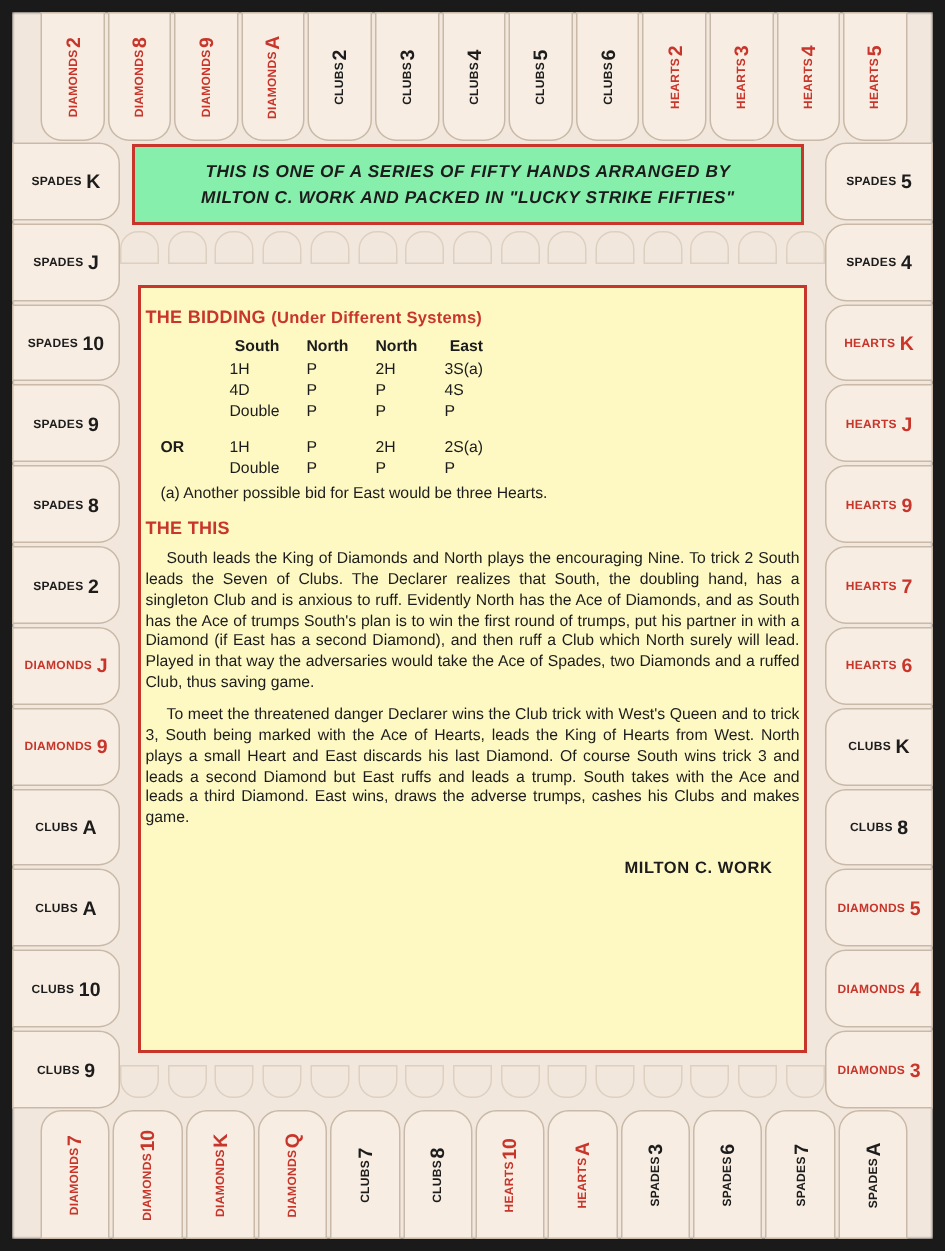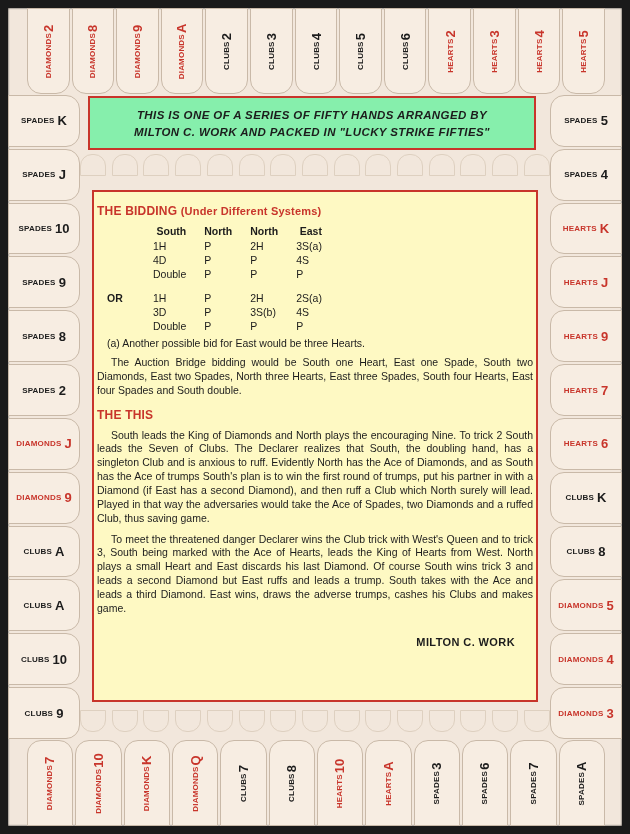--- a/index.html
+++ b/index.html
@@ -564,37 +564,29 @@
             </tr>
             <tr>
               <td class="orcell">OR</td>
               <td>1H</td>
               <td>P</td>
               <td>2H</td>
               <td>2S(a)</td>
             </tr>
             <tr>
               <td class="orcell"></td>
-              <td>3D</td>
-              <td>P</td>
-              <td>3S(b)</td>
-              <td>4S</td>
-            </tr>
-            <tr>
-              <td class="orcell"></td>
               <td>Double</td>
               <td>P</td>
               <td>P</td>
               <td>P</td>
             </tr>
           </tbody>
       </table>
 
       <p class="note">(a) Another possible bid for East would be three Hearts.</p>
-      <p class="para">The Auction Bridge bidding would be South one Heart, East one Spade, South two Diamonds, East two Spades, North three Hearts, East three Spades, South four Hearts, East four Spades and South double.</p>
 
       <h2 class="sec" style="margin-top:10px;">THE THIS</h2>
 
       <p class="para">South leads the King of Diamonds and North plays the encouraging Nine. To trick 2 South leads the Seven of Clubs. The Declarer realizes that South, the doubling hand, has a singleton Club and is anxious to ruff. Evidently North has the Ace of Diamonds, and as South has the Ace of trumps South's plan is to win the first round of trumps, put his partner in with a Diamond (if East has a second Diamond), and then ruff a Club which North surely will lead. Played in that way the adversaries would take the Ace of Spades, two Diamonds and a ruffed Club, thus saving game.</p>
       <p class="para">To meet the threatened danger Declarer wins the Club trick with West's Queen and to trick 3, South being marked with the Ace of Hearts, leads the King of Hearts from West. North plays a small Heart and East discards his last Diamond. Of course South wins trick 3 and leads a second Diamond but East ruffs and leads a trump. South takes with the Ace and leads a third Diamond. East wins, draws the adverse trumps, cashes his Clubs and makes game.</p>
 
       <div class="signature">MILTON C. WORK</div>
     </div>
 
     <div class="scallop-bottom" id="sc-bot">

